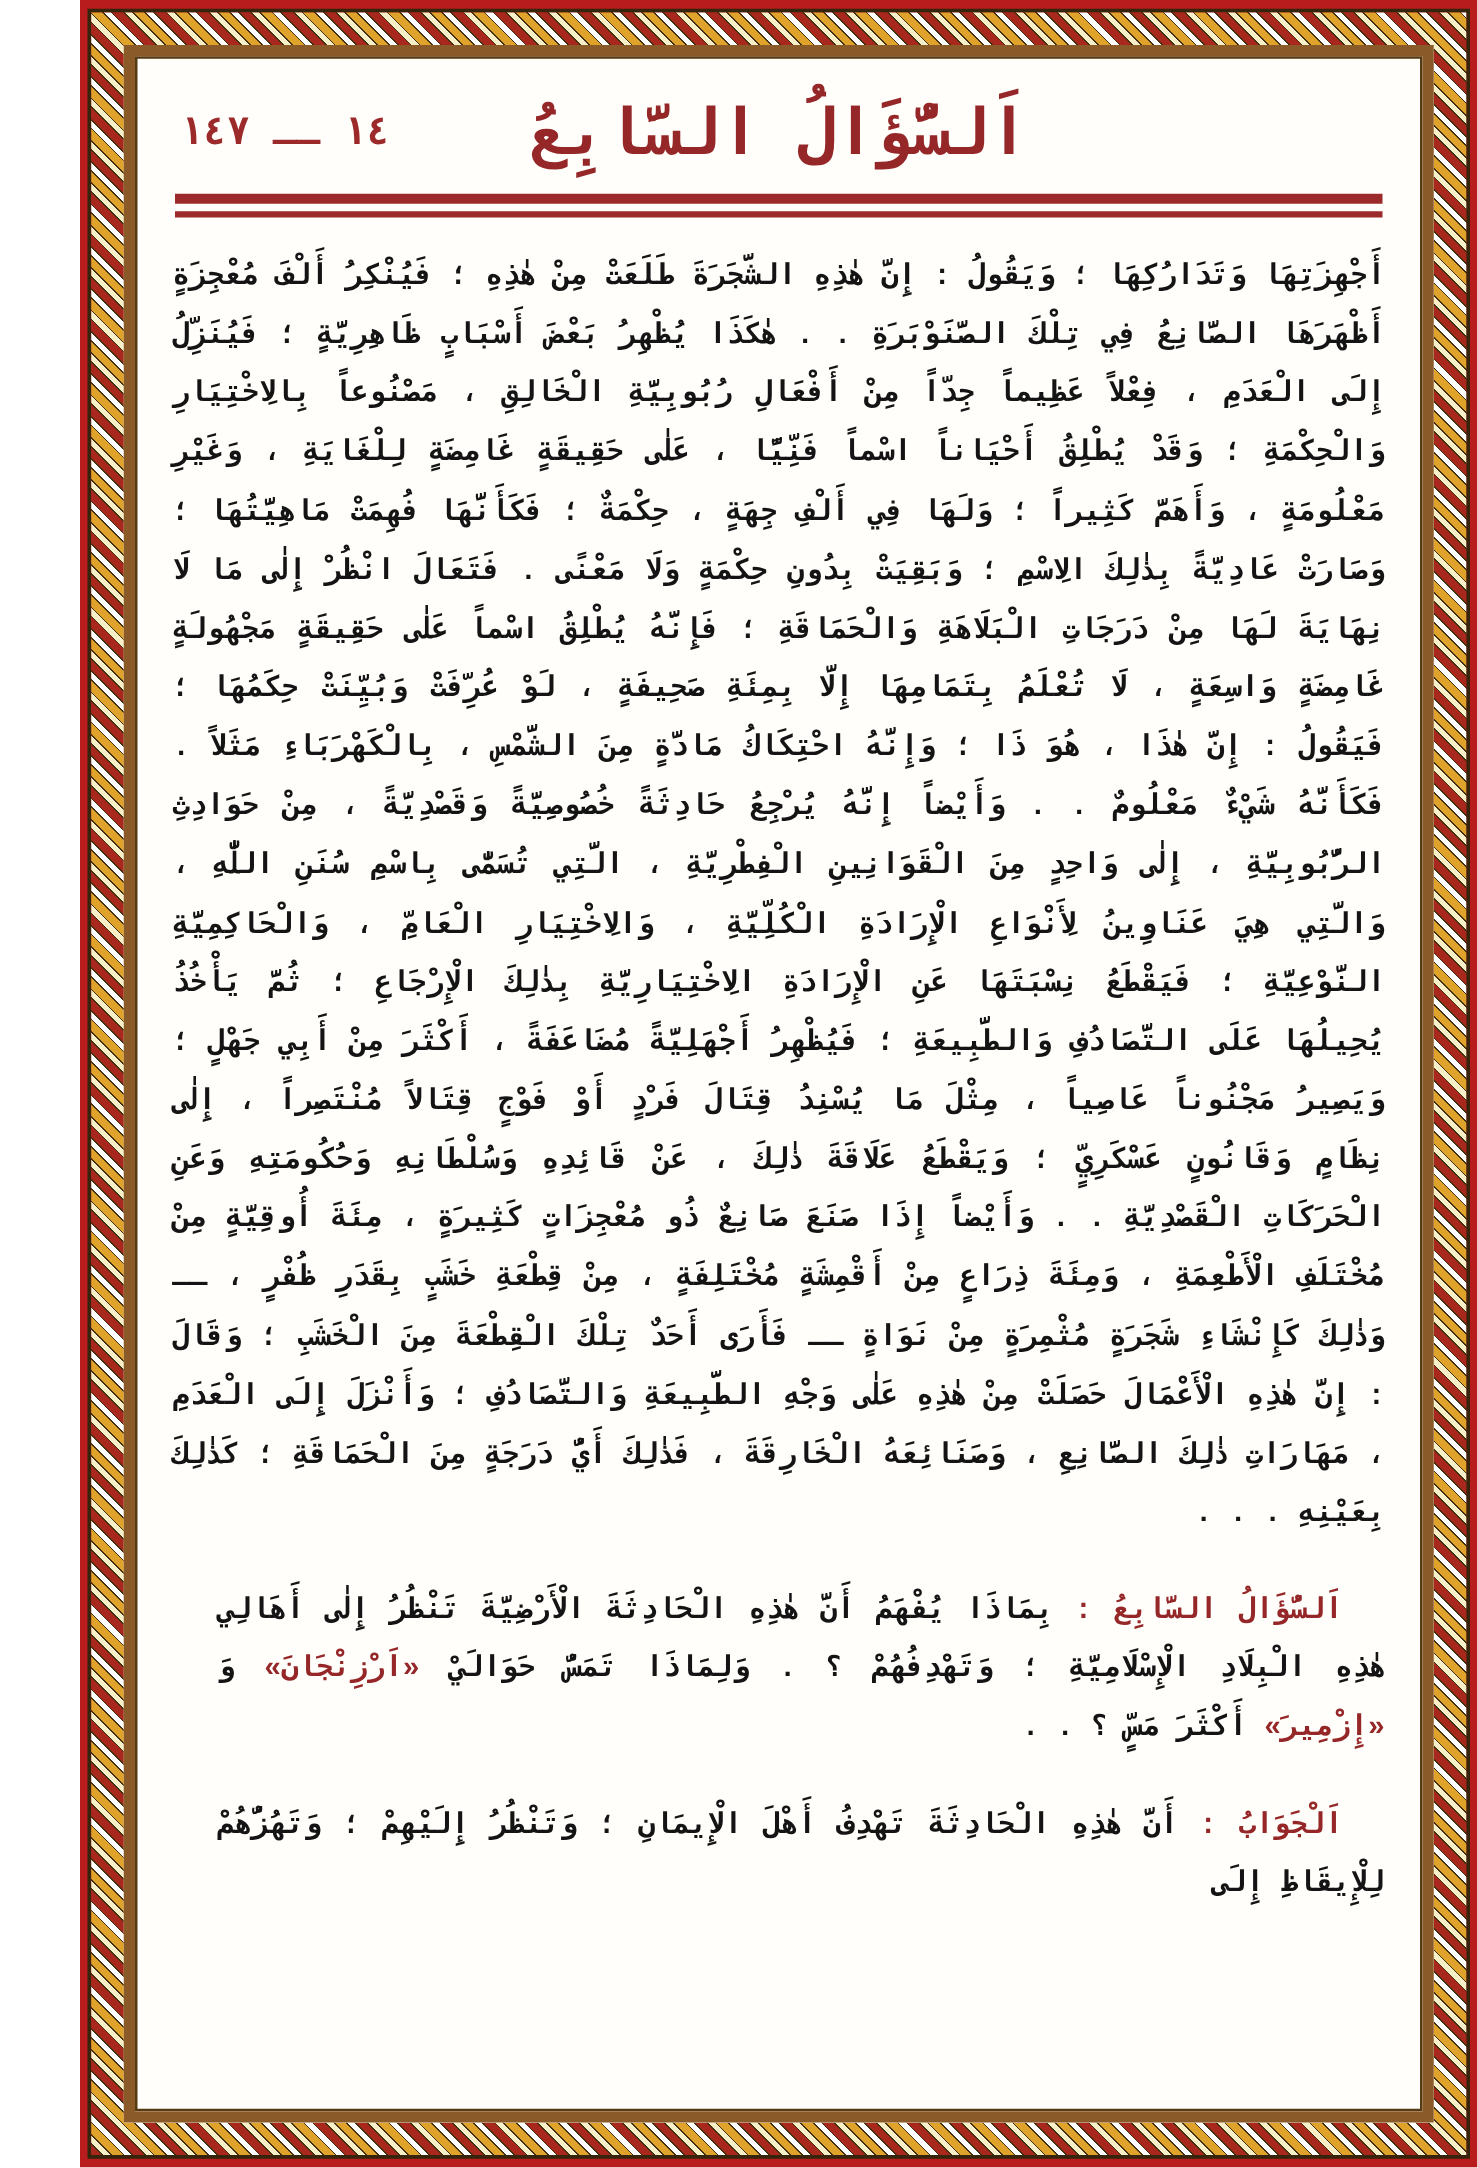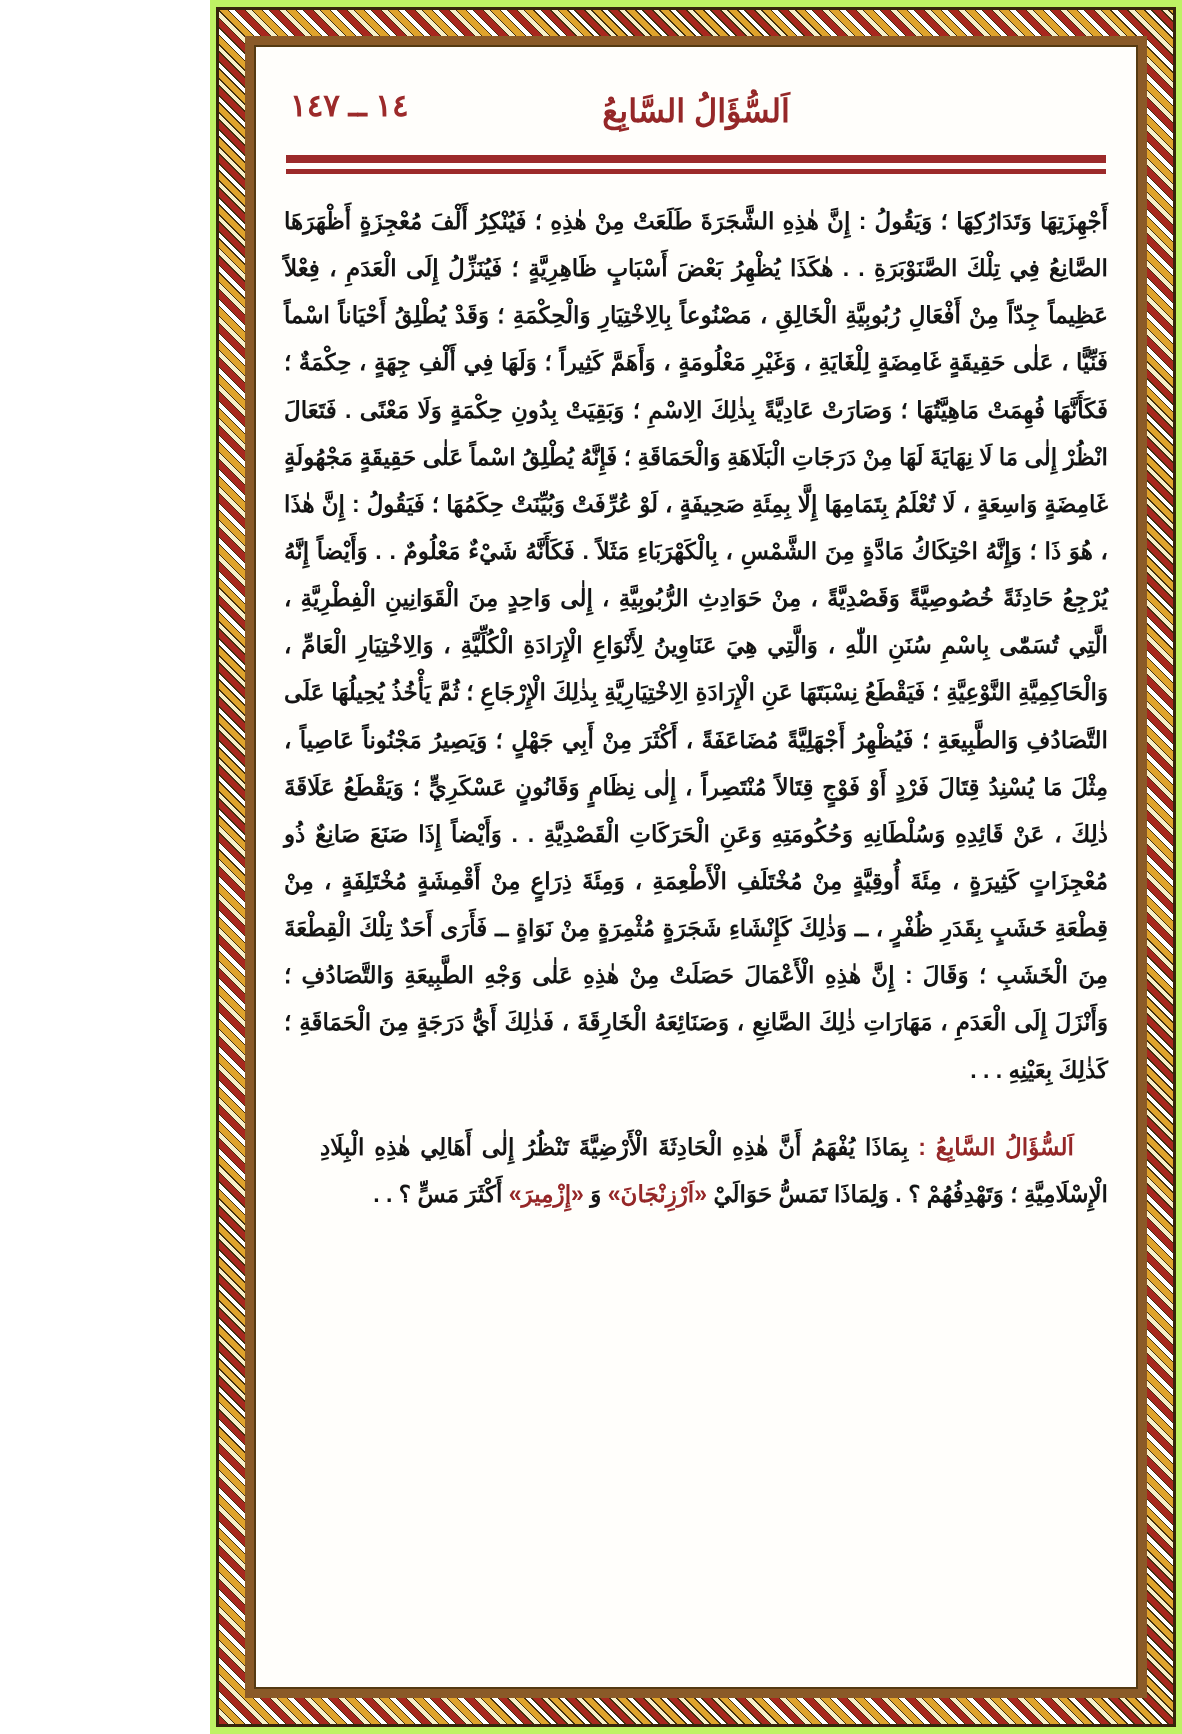--- a/index.html
+++ b/index.html
@@ -1,19 +1,19 @@
 <!DOCTYPE html>
 <html lang="ar" dir="rtl"><head>
 <meta charset="utf-8">
 <style>
   html,body{margin:0;padding:0;background:#ffffff;}
   .page{
-    width:972px;height:1734px;box-sizing:border-box;
-    background:#bef264;padding:7px 6px;
-    font-family:Liberation Sans, sans-serif;
+    width:1118px;height:1734px;box-sizing:border-box;
+    background:#b91c1c;padding:7px 6px;
+    font-family:Liberation Mono, monospace;
   }
   .f1{height:100%;box-sizing:border-box;border:3px solid #36240c;}
   .f2{
     height:100%;box-sizing:border-box;border:26px solid transparent;
     background:
       linear-gradient(#fffdf7,#fffdf7) padding-box,
       repeating-linear-gradient(45deg,
         #a8281e 0 6px,  #43300f 6px 7px,
         #f7efc8 7px 11px,#43300f 11px 12px,
         #dfa32c 12px 18px,#43300f 18px 19px,
@@ -24,21 +24,21 @@
     box-shadow:inset 0 0 0 2px #553a12;
     background:#fffefb;
   }
   .content{height:100%;box-sizing:border-box;padding:24px 30px 20px;overflow:hidden;}
   .header{position:relative;height:64px;margin-top:10px;}
   .page-number{
     position:absolute;left:6px;top:8px;
     color:#9c2a2a;font-weight:bold;font-size:31px;letter-spacing:2px;
   }
   .title{
-    text-align:center;color:#952728;font-weight:bold;font-size:32px;line-height:64px;
+    text-align:center;color:#952728;font-weight:bold;font-size:51px;line-height:64px;
   }
   .rule{margin:12px 2px 24px;}
   .rule-top{height:8px;background:#9c2a2a;}
   .rule-gap{height:6px;}
   .rule-bottom{height:5px;background:#9c2a2a;}
   .body-text{
     color:#141414;font-size:23px;font-weight:bold;line-height:2.05;
     text-align:justify;
   }
   .para{margin:0 0 30px 0;}
@@ -67,20 +67,23 @@
           </div>
 
           <div class="body-text">
 
             <p class="para">أَجْهِزَتِهَا وَتَدَارُكِهَا ؛ وَيَقُولُ : إِنَّ هٰذِهِ الشَّجَرَةَ طَلَعَتْ مِنْ هٰذِهِ ؛ فَيُنْكِرُ أَلْفَ مُعْجِزَةٍ أَظْهَرَهَا الصَّانِعُ فِي تِلْكَ الصَّنَوْبَرَةِ . . هٰكَذَا يُظْهِرُ بَعْضَ أَسْبَابٍ ظَاهِرِيَّةٍ ؛ فَيُنَزِّلُ إِلَى الْعَدَمِ ، فِعْلاً عَظِيماً جِدّاً مِنْ أَفْعَالِ رُبُوبِيَّةِ الْخَالِقِ ، مَصْنُوعاً بِالِاخْتِيَارِ وَالْحِكْمَةِ ؛ وَقَدْ يُطْلِقُ أَحْيَاناً اسْماً فَنِّيًّا ، عَلٰى حَقِيقَةٍ غَامِضَةٍ لِلْغَايَةِ ، وَغَيْرِ مَعْلُومَةٍ ، وَأَهَمَّ كَثِيراً ؛ وَلَهَا فِي أَلْفِ جِهَةٍ ، حِكْمَةٌ ؛ فَكَأَنَّهَا فُهِمَتْ مَاهِيَّتُهَا ؛ وَصَارَتْ عَادِيَّةً بِذٰلِكَ الِاسْمِ ؛ وَبَقِيَتْ بِدُونِ حِكْمَةٍ وَلَا مَعْنًى . فَتَعَالَ انْظُرْ إِلٰى مَا لَا نِهَايَةَ لَهَا مِنْ دَرَجَاتِ الْبَلَاهَةِ وَالْحَمَاقَةِ ؛ فَإِنَّهُ يُطْلِقُ اسْماً عَلٰى حَقِيقَةٍ مَجْهُولَةٍ غَامِضَةٍ وَاسِعَةٍ ، لَا تُعْلَمُ بِتَمَامِهَا إِلَّا بِمِئَةِ صَحِيفَةٍ ، لَوْ عُرِّفَتْ وَبُيِّنَتْ حِكَمُهَا ؛ فَيَقُولُ : إِنَّ هٰذَا ، هُوَ ذَا ؛ وَإِنَّهُ احْتِكَاكُ مَادَّةٍ مِنَ الشَّمْسِ ، بِالْكَهْرَبَاءِ مَثَلاً . فَكَأَنَّهُ شَيْءٌ مَعْلُومٌ . . وَأَيْضاً إِنَّهُ يُرْجِعُ حَادِثَةً خُصُوصِيَّةً وَقَصْدِيَّةً ، مِنْ حَوَادِثِ الرُّبُوبِيَّةِ ، إِلٰى وَاحِدٍ مِنَ الْقَوَانِينِ الْفِطْرِيَّةِ ، الَّتِي تُسَمّٰى بِاسْمِ سُنَنِ اللّٰهِ ، وَالَّتِي هِيَ عَنَاوِينُ لِأَنْوَاعِ الْإِرَادَةِ الْكُلِّيَّةِ ، وَالِاخْتِيَارِ الْعَامِّ ، وَالْحَاكِمِيَّةِ النَّوْعِيَّةِ ؛ فَيَقْطَعُ نِسْبَتَهَا عَنِ الْإِرَادَةِ الِاخْتِيَارِيَّةِ بِذٰلِكَ الْإِرْجَاعِ ؛ ثُمَّ يَأْخُذُ يُحِيلُهَا عَلَى التَّصَادُفِ وَالطَّبِيعَةِ ؛ فَيُظْهِرُ أَجْهَلِيَّةً مُضَاعَفَةً ، أَكْثَرَ مِنْ أَبِي جَهْلٍ ؛ وَيَصِيرُ مَجْنُوناً عَاصِياً ، مِثْلَ مَا يُسْنِدُ قِتَالَ فَرْدٍ أَوْ فَوْجٍ قِتَالاً مُنْتَصِراً ، إِلٰى نِظَامٍ وَقَانُونٍ عَسْكَرِيٍّ ؛ وَيَقْطَعُ عَلَاقَةَ ذٰلِكَ ، عَنْ قَائِدِهِ وَسُلْطَانِهِ وَحُكُومَتِهِ وَعَنِ الْحَرَكَاتِ الْقَصْدِيَّةِ . . وَأَيْضاً إِذَا صَنَعَ صَانِعٌ ذُو مُعْجِزَاتٍ كَثِيرَةٍ ، مِئَةَ أُوقِيَّةٍ مِنْ مُخْتَلَفِ الْأَطْعِمَةِ ، وَمِئَةَ ذِرَاعٍ مِنْ أَقْمِشَةٍ مُخْتَلِفَةٍ ، مِنْ قِطْعَةِ خَشَبٍ بِقَدَرِ ظُفْرٍ ، ــ وَذٰلِكَ كَإِنْشَاءِ شَجَرَةٍ مُثْمِرَةٍ مِنْ نَوَاةٍ ــ فَأَرَى أَحَدٌ تِلْكَ الْقِطْعَةَ مِنَ الْخَشَبِ ؛ وَقَالَ : إِنَّ هٰذِهِ الْأَعْمَالَ حَصَلَتْ مِنْ هٰذِهِ عَلٰى وَجْهِ الطَّبِيعَةِ وَالتَّصَادُفِ ؛ وَأَنْزَلَ إِلَى الْعَدَمِ ، مَهَارَاتِ ذٰلِكَ الصَّانِعِ ، وَصَنَائِعَهُ الْخَارِقَةَ ، فَذٰلِكَ أَيُّ دَرَجَةٍ مِنَ الْحَمَاقَةِ ؛ كَذٰلِكَ بِعَيْنِهِ . . .</p>
 
             <p class="para indent">
               <span class="red">اَلسُّؤَالُ السَّابِعُ :</span><span> بِمَاذَا يُفْهَمُ أَنَّ هٰذِهِ الْحَادِثَةَ الْأَرْضِيَّةَ تَنْظُرُ إِلٰى أَهَالِي هٰذِهِ الْبِلَادِ الْإِسْلَامِيَّةِ ؛ وَتَهْدِفُهُمْ ؟ . وَلِمَاذَا تَمَسُّ حَوَالَيْ </span><span class="red">«اَرْزِنْجَانَ»</span><span> وَ </span><span class="red">«إِزْمِيرَ»</span><span> أَكْثَرَ مَسٍّ ؟ . .</span>
             </p>
 
+            <p class="para indent">
+              <span class="red">اَلْجَوَابُ :</span><span> أَنَّ هٰذِهِ الْحَادِثَةَ تَهْدِفُ أَهْلَ الْإِيمَانِ ؛ وَتَنْظُرُ إِلَيْهِمْ ؛ وَتَهُزُّهُمْ لِلْإِيقَاظِ إِلَى</span>
+            </p>
 
           </div>
 
         </div>
       </div>
     </div>
   </div>
 </div>
 
 </body></html>

